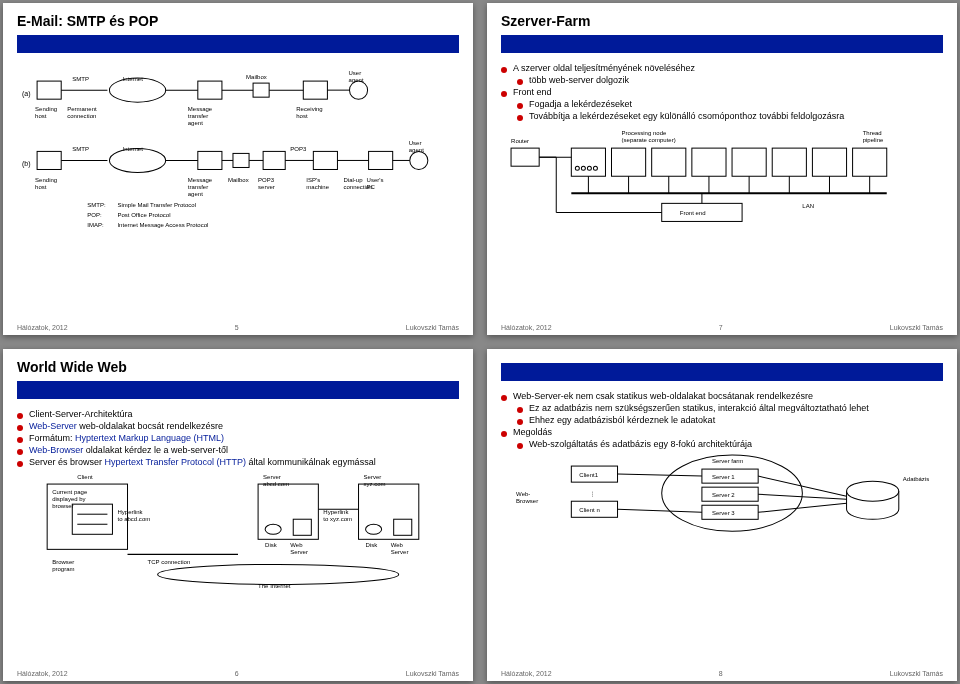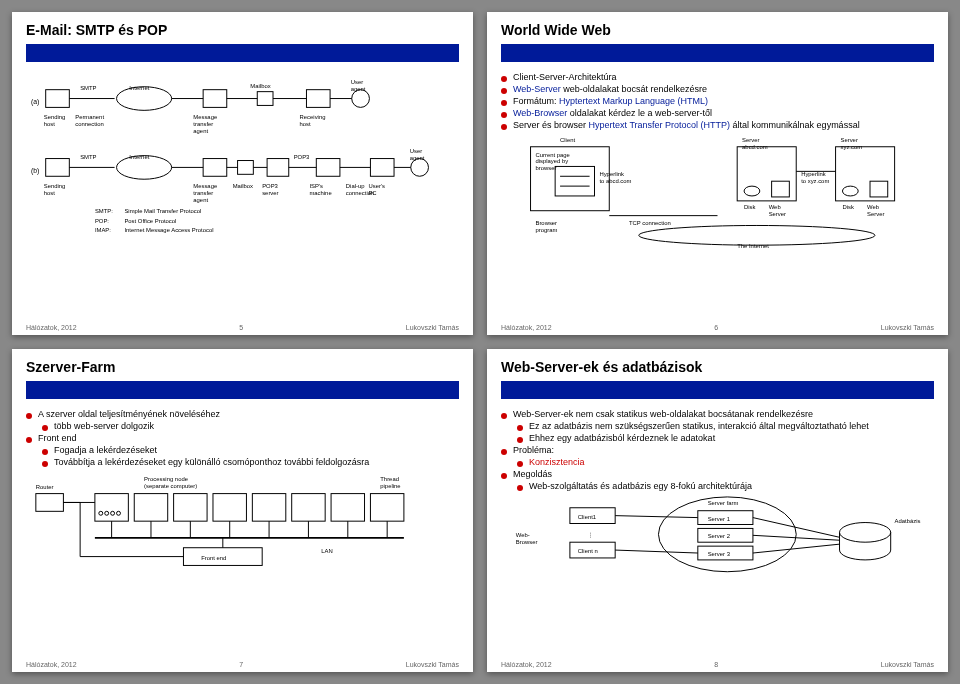--- a/index.html
+++ b/index.html
@@ -1,16 +1,16 @@
 <!DOCTYPE html>
 <html><head>
 <meta charset="utf-8">
 <style>
   body{margin:0;background:#888;font-family:Arial,sans-serif;color:#000;width:960px;height:684px;overflow:hidden;}
-  .page{display:grid;grid-template-columns:1fr 1fr;grid-template-rows:1fr 1fr;gap:14px;padding:12px;box-sizing:border-box;width:960px;height:684px;}
+  .page{display:grid;grid-template-columns:1fr 1fr;grid-template-rows:1fr 1fr;gap:14px;padding:3px;box-sizing:border-box;width:960px;height:684px;}
   .slide{background:#fff;box-shadow:0 2px 6px rgba(0,0,0,.4);position:relative;display:flex;flex-direction:column;padding:10px 14px 16px 14px;box-sizing:border-box;font-size:9px;}
   .bar{background:#001a99;height:18px;margin:4px 0 8px 0;}
   .title{font-weight:bold;font-size:14px;margin:0 0 2px 0;}
   .content{flex:1;overflow:hidden;}
   ul.b{list-style:none;padding:0;margin:0;}
   ul.b>li{position:relative;padding-left:12px;margin:2px 0;}
   ul.b>li::before{content:"";position:absolute;left:0;top:4px;width:6px;height:6px;background:#c00;border-radius:50%;}
   ul.b ul.b>li::before{background:#c00;}
   ul.b ul.b{margin-left:4px;}
   .foot{position:absolute;bottom:4px;left:14px;right:14px;font-size:7px;color:#666;display:flex;justify-content:space-between;}
@@ -89,68 +89,20 @@
       </svg>
     </div>
     <div class="foot">
       <span>Hálózatok, 2012</span>
       <span>5</span>
       <span>Lukovszki Tamás</span>
     </div>
   </div>
 
   <div class="slide">
-    <div class="title">World Wide Web</div>
-    <div class="bar"></div>
-    <div class="content">
-      <ul class="b" id="b6">
-          <li>Client-Server-Architektúra</li>
-          <li><span class="blue">Web-Server</span> web-oldalakat bocsát rendelkezésre</li>
-          <li>Formátum: <span class="blue">Hyptertext Markup Language (HTML)</span></li>
-          <li><span class="blue">Web-Browser</span> oldalakat kérdez le a web-server-től</li>
-          <li>Server és browser <span class="blue">Hypertext Transfer Protocol (HTTP)</span> által kommunikálnak egymással</li>
-        </ul>
-      <svg class="svgbox" viewBox="0 0 440 120">
-        <text x="60" y="10" class="tlbl">Client</text>
-        <rect x="30" y="15" width="80" height="65" fill="none" stroke="#000"></rect>
-        <text x="35" y="25" class="tlbl"><tspan x="35" dy="0">Current page</tspan><tspan x="35" dy="7">displayed by</tspan><tspan x="35" dy="7">browser</tspan></text>
-        <rect x="55" y="35" width="40" height="30" fill="none" stroke="#000"></rect>
-        <line x1="60" y1="45" x2="90" y2="45" stroke="#000"></line>
-        <line x1="60" y1="55" x2="90" y2="55" stroke="#000"></line>
-        <text x="100" y="45" class="tlbl"><tspan x="100" dy="0">Hyperlink</tspan><tspan x="100" dy="7">to abcd.com</tspan></text>
-        <text x="35" y="95" class="tlbl"><tspan x="35" dy="0">Browser</tspan><tspan x="35" dy="7">program</tspan></text>
-        <line x1="110" y1="85" x2="220" y2="85" stroke="#000"></line>
-        <text x="130" y="95" class="tlbl">TCP connection</text>
-
-        <text x="245" y="10" class="tlbl"><tspan x="245" dy="0">Server</tspan><tspan x="245" dy="7">abcd.com</tspan></text>
-        <rect x="240" y="15" width="60" height="55" fill="none" stroke="#000"></rect>
-        <ellipse cx="255" cy="60" rx="8" ry="5" fill="none" stroke="#000"></ellipse>
-        <text x="247" y="78" class="tlbl">Disk</text>
-        <rect x="275" y="50" width="18" height="16" fill="none" stroke="#000"></rect>
-        <text x="272" y="78" class="tlbl"><tspan x="272" dy="0">Web</tspan><tspan x="272" dy="7">Server</tspan></text>
-        <text x="345" y="10" class="tlbl"><tspan x="345" dy="0">Server</tspan><tspan x="345" dy="7">xyz.com</tspan></text>
-        <rect x="340" y="15" width="60" height="55" fill="none" stroke="#000"></rect>
-        <ellipse cx="355" cy="60" rx="8" ry="5" fill="none" stroke="#000"></ellipse>
-        <text x="347" y="78" class="tlbl">Disk</text>
-        <rect x="375" y="50" width="18" height="16" fill="none" stroke="#000"></rect>
-        <text x="372" y="78" class="tlbl"><tspan x="372" dy="0">Web</tspan><tspan x="372" dy="7">Server</tspan></text>
-        <text x="305" y="45" class="tlbl"><tspan x="305" dy="0">Hyperlink</tspan><tspan x="305" dy="7">to xyz.com</tspan></text>
-        <line x1="300" y1="40" x2="340" y2="40" stroke="#000"></line>
-        <ellipse cx="260" cy="105" rx="120" ry="10" fill="none" stroke="#000"></ellipse>
-        <text x="240" y="118" class="tlbl">The Internet</text>
-      </svg>
-    </div>
-    <div class="foot">
-      <span>Hálózatok, 2012</span>
-      <span>6</span>
-      <span>Lukovszki Tamás</span>
-    </div>
-  </div>
-
-  <div class="slide">
     <div class="title">Szerver-Farm</div>
     <div class="bar"></div>
     <div class="content">
       <ul class="b" id="b7">
           <li>A szerver oldal teljesítményének növeléséhez<ul class="b">
               <li>több web-server dolgozik</li>
             </ul></li>
           <li>Front end<ul class="b">
               <li>Fogadja a lekérdezéseket</li>
               <li>Továbbítja a lekérdezéseket egy különálló csomóponthoz további feldolgozásra</li>
@@ -203,30 +155,74 @@
       </svg>
     </div>
     <div class="foot">
       <span>Hálózatok, 2012</span>
       <span>7</span>
       <span>Lukovszki Tamás</span>
     </div>
   </div>
 
   <div class="slide">
-    <div class="title">Web-Server-ek és adatbázisok</div>
+    <div class="title">World Wide Web</div>
+    <div class="bar"></div>
+    <div class="content">
+      <ul class="b" id="b6">
+          <li>Client-Server-Architektúra</li>
+          <li><span class="blue">Web-Server</span> web-oldalakat bocsát rendelkezésre</li>
+          <li>Formátum: <span class="blue">Hyptertext Markup Language (HTML)</span></li>
+          <li><span class="blue">Web-Browser</span> oldalakat kérdez le a web-server-től</li>
+          <li>Server és browser <span class="blue">Hypertext Transfer Protocol (HTTP)</span> által kommunikálnak egymással</li>
+        </ul>
+      <svg class="svgbox" viewBox="0 0 440 120">
+        <text x="60" y="10" class="tlbl">Client</text>
+        <rect x="30" y="15" width="80" height="65" fill="none" stroke="#000"></rect>
+        <text x="35" y="25" class="tlbl"><tspan x="35" dy="0">Current page</tspan><tspan x="35" dy="7">displayed by</tspan><tspan x="35" dy="7">browser</tspan></text>
+        <rect x="55" y="35" width="40" height="30" fill="none" stroke="#000"></rect>
+        <line x1="60" y1="45" x2="90" y2="45" stroke="#000"></line>
+        <line x1="60" y1="55" x2="90" y2="55" stroke="#000"></line>
+        <text x="100" y="45" class="tlbl"><tspan x="100" dy="0">Hyperlink</tspan><tspan x="100" dy="7">to abcd.com</tspan></text>
+        <text x="35" y="95" class="tlbl"><tspan x="35" dy="0">Browser</tspan><tspan x="35" dy="7">program</tspan></text>
+        <line x1="110" y1="85" x2="220" y2="85" stroke="#000"></line>
+        <text x="130" y="95" class="tlbl">TCP connection</text>
+
+        <text x="245" y="10" class="tlbl"><tspan x="245" dy="0">Server</tspan><tspan x="245" dy="7">abcd.com</tspan></text>
+        <rect x="240" y="15" width="60" height="55" fill="none" stroke="#000"></rect>
+        <ellipse cx="255" cy="60" rx="8" ry="5" fill="none" stroke="#000"></ellipse>
+        <text x="247" y="78" class="tlbl">Disk</text>
+        <rect x="275" y="50" width="18" height="16" fill="none" stroke="#000"></rect>
+        <text x="272" y="78" class="tlbl"><tspan x="272" dy="0">Web</tspan><tspan x="272" dy="7">Server</tspan></text>
+        <text x="345" y="10" class="tlbl"><tspan x="345" dy="0">Server</tspan><tspan x="345" dy="7">xyz.com</tspan></text>
+        <rect x="340" y="15" width="60" height="55" fill="none" stroke="#000"></rect>
+        <ellipse cx="355" cy="60" rx="8" ry="5" fill="none" stroke="#000"></ellipse>
+        <text x="347" y="78" class="tlbl">Disk</text>
+        <rect x="375" y="50" width="18" height="16" fill="none" stroke="#000"></rect>
+        <text x="372" y="78" class="tlbl"><tspan x="372" dy="0">Web</tspan><tspan x="372" dy="7">Server</tspan></text>
+        <text x="305" y="45" class="tlbl"><tspan x="305" dy="0">Hyperlink</tspan><tspan x="305" dy="7">to xyz.com</tspan></text>
+        <line x1="300" y1="40" x2="340" y2="40" stroke="#000"></line>
+        <ellipse cx="260" cy="105" rx="120" ry="10" fill="none" stroke="#000"></ellipse>
+        <text x="240" y="118" class="tlbl">The Internet</text>
+      </svg>
+    </div>
+    <div class="foot">
+      <span>Hálózatok, 2012</span>
+      <span>6</span>
+      <span>Lukovszki Tamás</span>
+    </div>
+  </div>
+
+  <div class="slide">
     <div class="bar"></div>
     <div class="content">
       <ul class="b" id="b8">
           <li>Web-Server-ek nem csak statikus web-oldalakat bocsátanak rendelkezésre<ul class="b">
               <li>Ez az adatbázis nem szükségszerűen statikus, interakció által megváltoztatható lehet</li>
               <li>Ehhez egy adatbázisból kérdeznek le adatokat</li>
-            </ul></li>
-          <li>Probléma:<ul class="b">
-              <li><span class="red">Konzisztencia</span></li>
             </ul></li>
           <li>Megoldás<ul class="b">
               <li>Web-szolgáltatás és adatbázis egy 8-fokú architektúrája</li>
             </ul></li>
         </ul>
       <svg class="svgbox" viewBox="0 0 440 90">
         <text x="15" y="45" class="tlbl"><tspan x="15" dy="0">Web-</tspan><tspan x="15" dy="7">Browser</tspan></text>
         <rect x="70" y="15" width="46" height="16" fill="none" stroke="#000"></rect>
         <text x="78" y="26" class="tlbl">Client1</text>
         <text x="88" y="45" class="tlbl">⋮</text>

